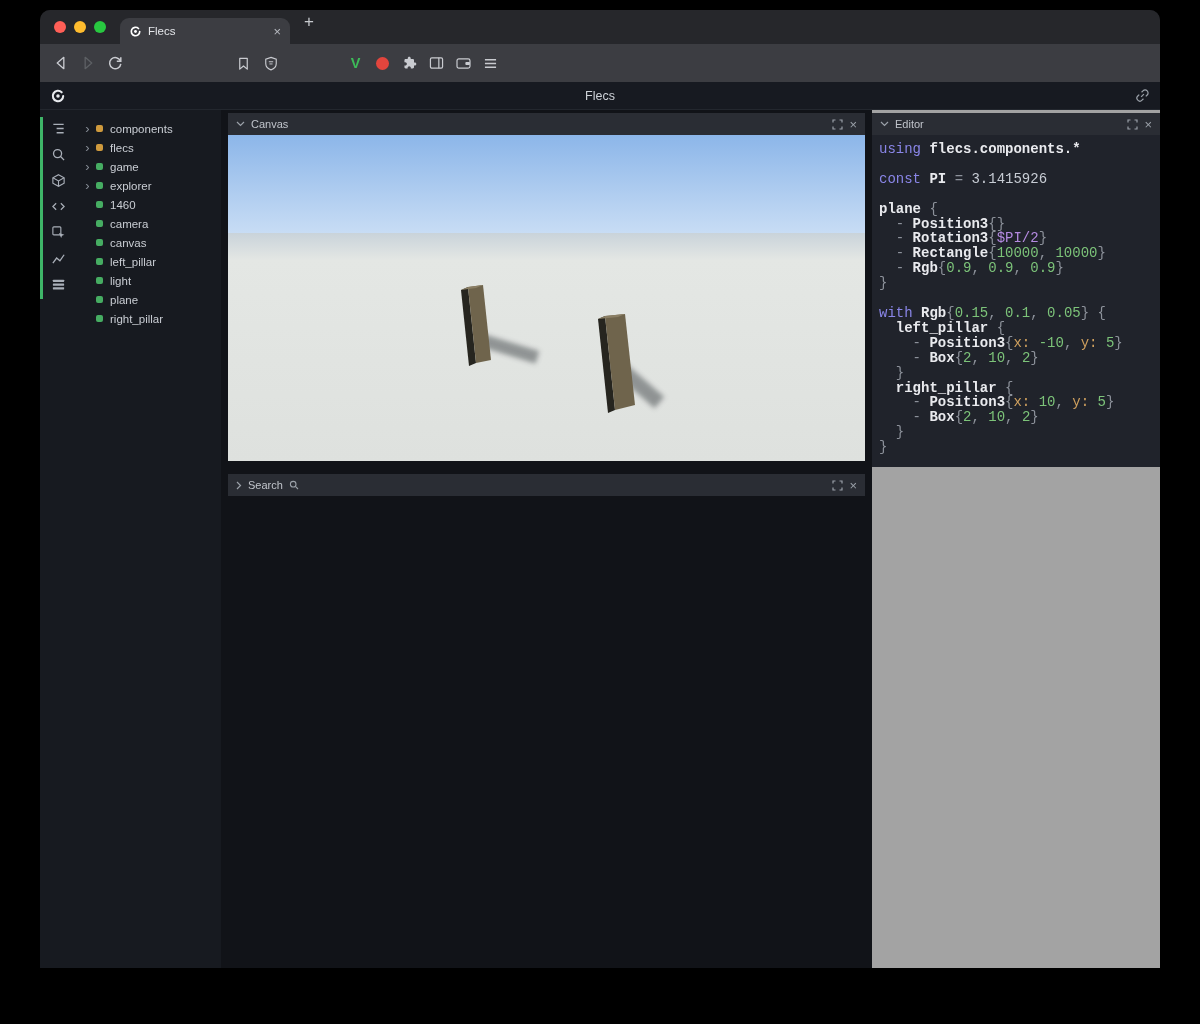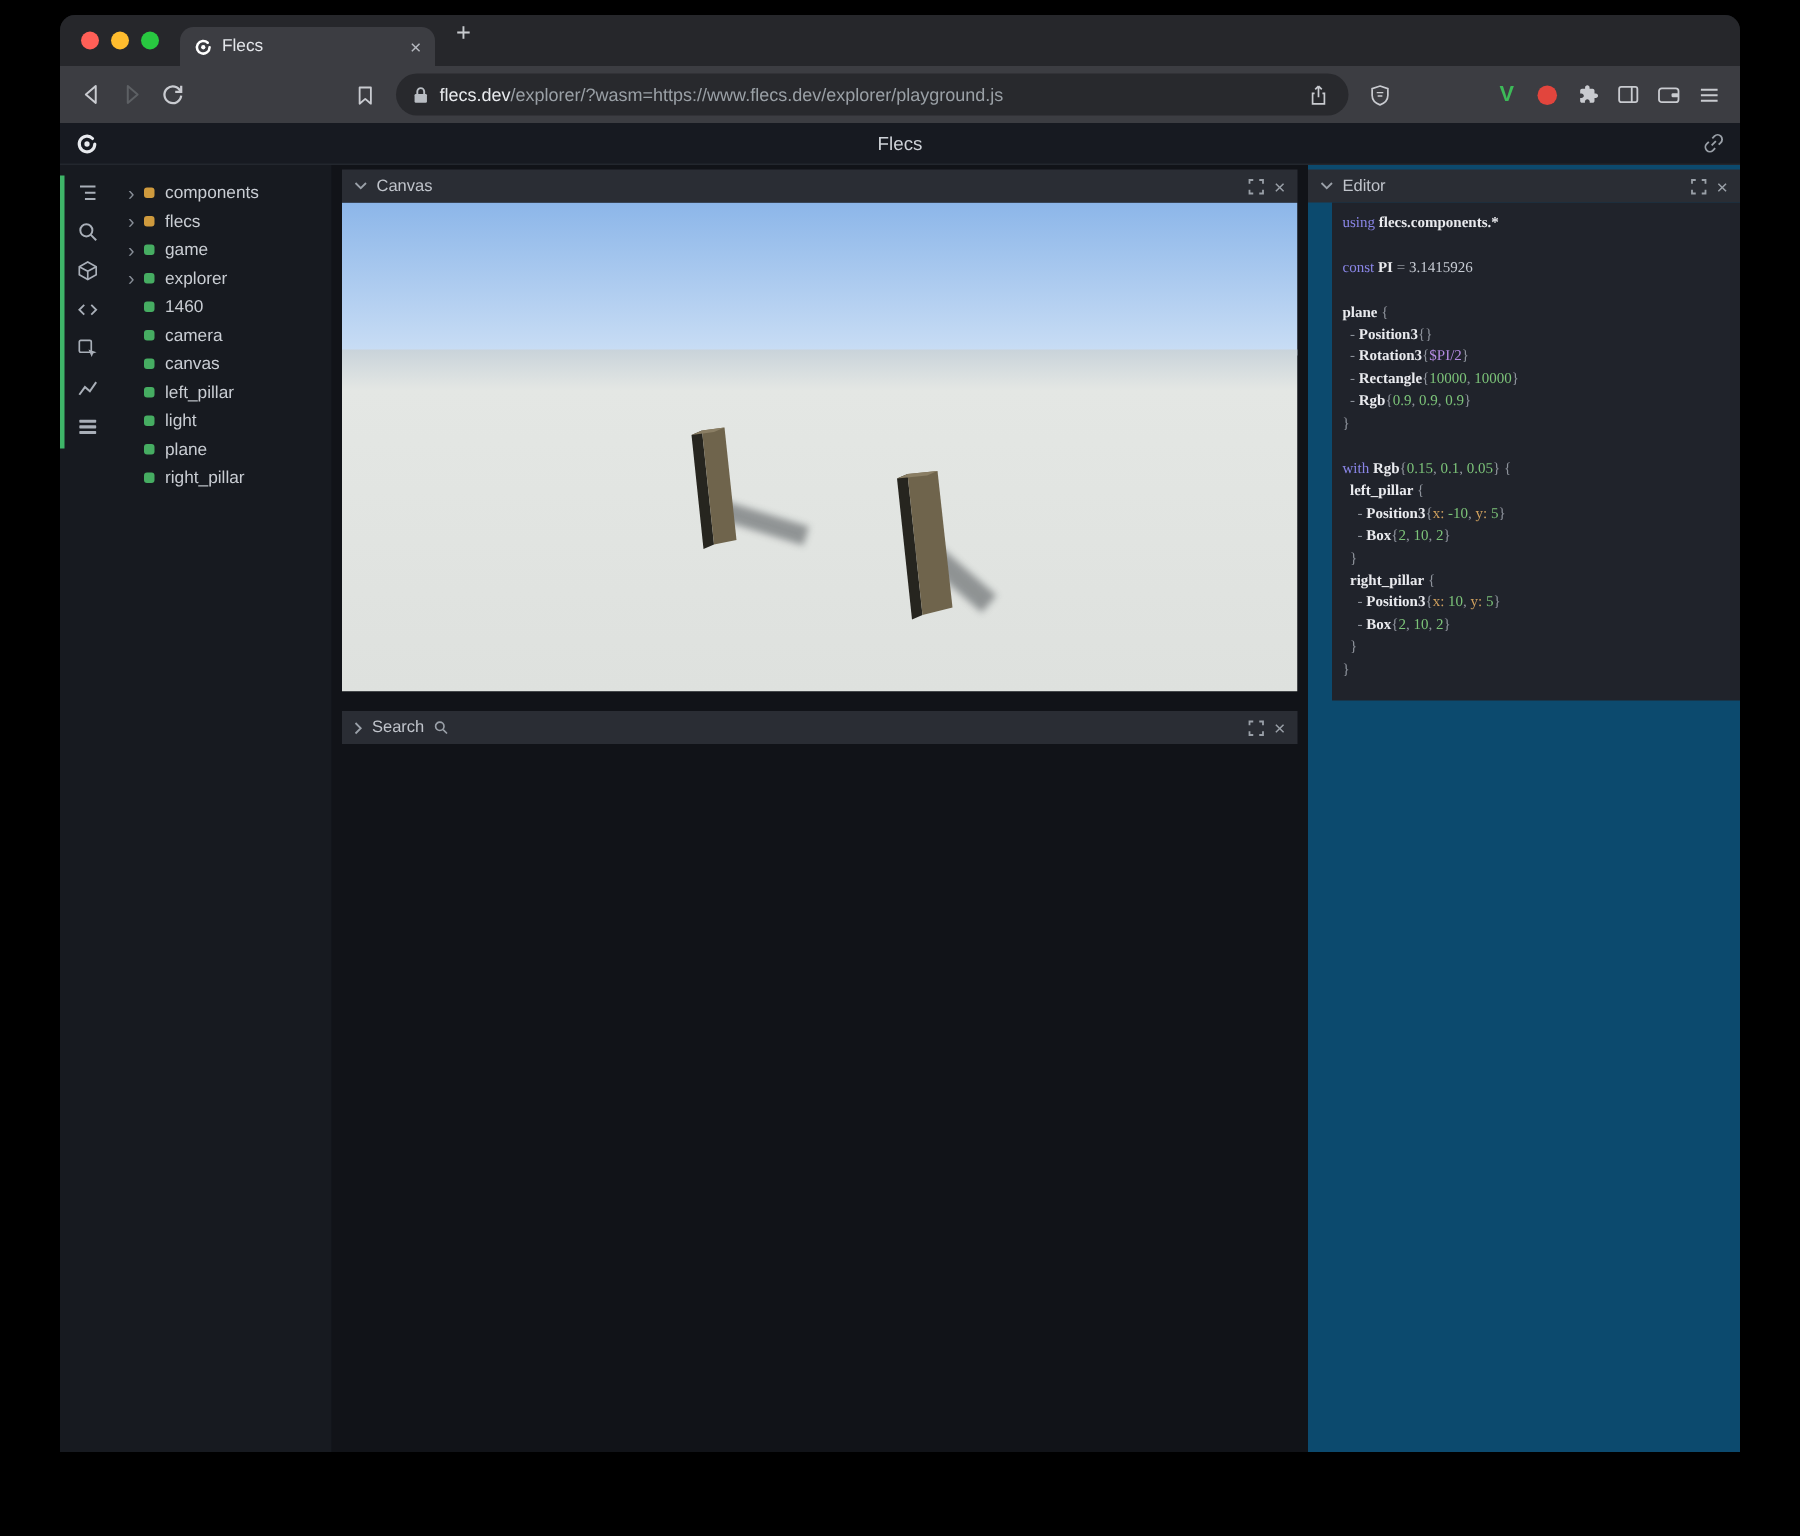--- a/index.html
+++ b/index.html
@@ -45,22 +45,22 @@
   .tree-item { height:19px; display:flex; align-items:center; padding-left:7px; gap:4px; font-size:11.5px; color:#c9cdd3; }
   .tree-chevron { width:9px; font-size:13px; line-height:1; color:#878d96; text-align:center; flex:0 0 auto; }
   .tree-square { width:7px; height:7px; border-radius:2px; flex:0 0 auto; margin-right:3px; }
   .maincol { flex:1; background:#111318; padding:3px 7px 0; display:flex; flex-direction:column; min-width:0; }
   .panel-header { height:22px; flex:0 0 auto; background:#2a2d34; display:flex; align-items:center; gap:6px; padding:0 8px; font-size:11px; color:#c0c4cb; }
   .ph-spacer { flex:1; }
   .ph-icon { display:flex; align-items:center; color:#9aa0a8; }
   .ph-close { font-size:13px; color:#9aa0a8; line-height:1; }
   .scene-wrap { height:326px; flex:0 0 auto; line-height:0; }
   .search-header { margin-top:13px; }
-  .editorcol { width:288px; flex:0 0 auto; background:#0c4a6e; padding-top:3px; display:flex; flex-direction:column; }
-  .editor-code { background:#20232b; padding:7px 4px 12px 7px; font-family:Liberation Serif, serif; font-size:10px; line-height:14.9px; white-space:pre; flex:0 0 auto;margin-left:16px; }
+  .editorcol { width:288px; flex:0 0 auto; background:#a3a3a3; padding-top:3px; display:flex; flex-direction:column; }
+  .editor-code { background:#20232b; padding:7px 4px 12px 7px; font-family:Liberation Mono, monospace; font-size:14px; line-height:14.9px; white-space:pre; flex:0 0 auto; }
   .code-line { min-height:14.9px; }
   .tok-kw    { color:#8a86e8; }
   .tok-id    { color:#e9eaee; font-weight:bold; }
   .tok-num   { color:#7cc379; }
   .tok-var   { color:#b48ae0;text-align:center; }
   .tok-param { color:#cfa05e; }
   .tok-punct { color:#8d929b; }
   .tok-plain { color:#c7ccd4; }
 </style>
 </head>
@@ -101,33 +101,20 @@
           <path d="M13.4 6.0 A5.6 5.6 0 1 0 13.8 8.8" fill="none" stroke="currentColor" stroke-width="1.5"></path>
           <path d="M13.8 2.2 V6.2 H9.8" fill="none" stroke="currentColor" stroke-width="1.5"></path>
         </svg>
     </span>
     <span class="spacer-a"></span>
     <span class="tool-btn">
       <svg width="15" height="15" viewBox="0 0 16 16">
           <path d="M4 2.5 h8 v11.5 l-4 -3.4 -4 3.4 z" fill="none" stroke="currentColor" stroke-width="1.3" stroke-linejoin="round"></path>
         </svg>
     </span>
-    <div class="urlbar">
-      <svg width="11" height="13" viewBox="0 0 12 13">
-          <rect x="1.5" y="5.5" width="9" height="6.5" rx="1" fill="currentColor"></rect>
-          <path d="M3.5 5.5 V3.8 a2.5 2.5 0 0 1 5 0 V5.5" fill="none" stroke="currentColor" stroke-width="1.4"></path>
-        </svg>
-      <span class="url-text"><span>flecs.dev</span><span class="path">/explorer/?wasm=https://www.flecs.dev/explorer/playground.js</span></span>
-      <span class="tool-btn" style="width:18px;">
-        <svg width="14" height="15" viewBox="0 0 16 17">
-            <path d="M5 7 H3.5 V15 H12.5 V7 H11" fill="none" stroke="currentColor" stroke-width="1.3"></path>
-            <path d="M8 1.5 V10 M8 1.5 L5.5 4 M8 1.5 L10.5 4" fill="none" stroke="currentColor" stroke-width="1.3"></path>
-          </svg>
-      </span>
-    </div>
     <span class="tool-btn">
       <svg width="14" height="15" viewBox="0 0 16 17">
           <path d="M8 1.5 L14 3.5 V8.5 C14 12.2 11.4 14.6 8 15.8 C4.6 14.6 2 12.2 2 8.5 V3.5 Z" fill="none" stroke="currentColor" stroke-width="1.3"></path>
           <path d="M5.5 6.5 H10.5 M6.2 9 H9.8" stroke="currentColor" stroke-width="1.1"></path>
         </svg>
     </span>
     <span class="spacer-b"></span>
     <span class="tool-btn">
         <span class="v-ext">V</span>
       </span>

